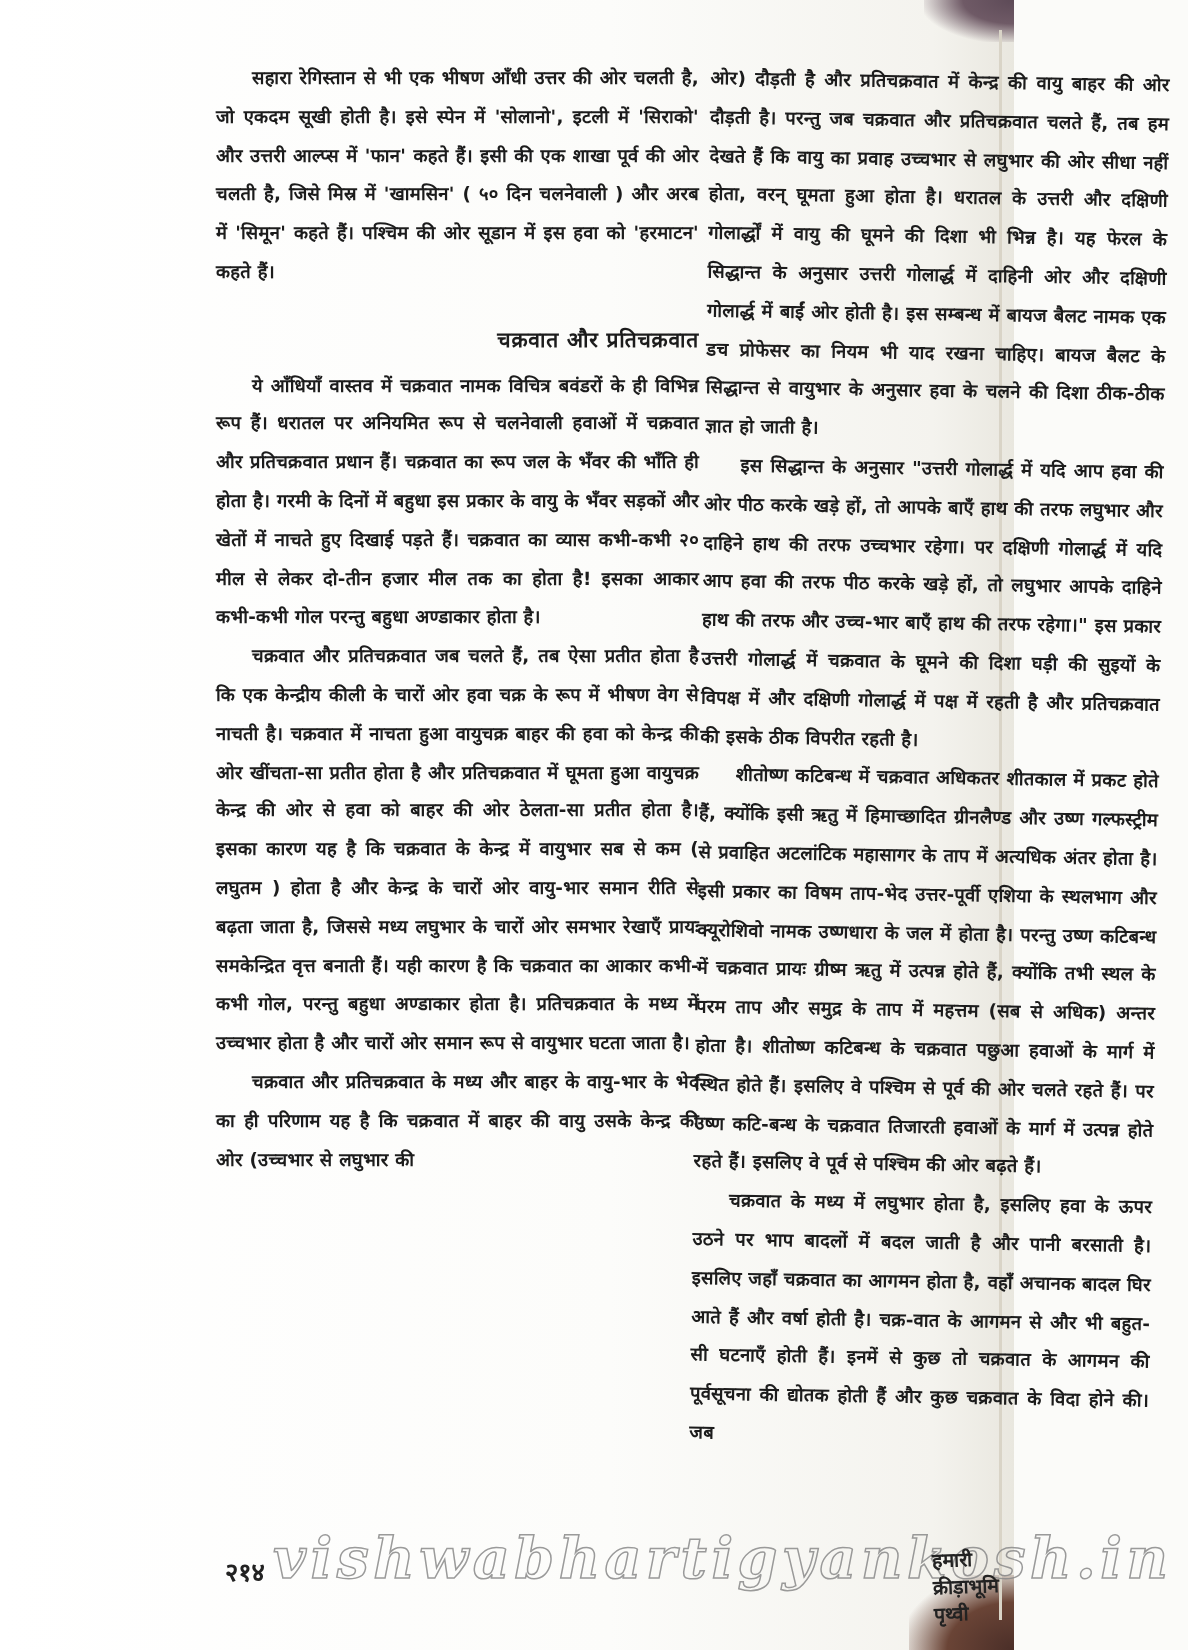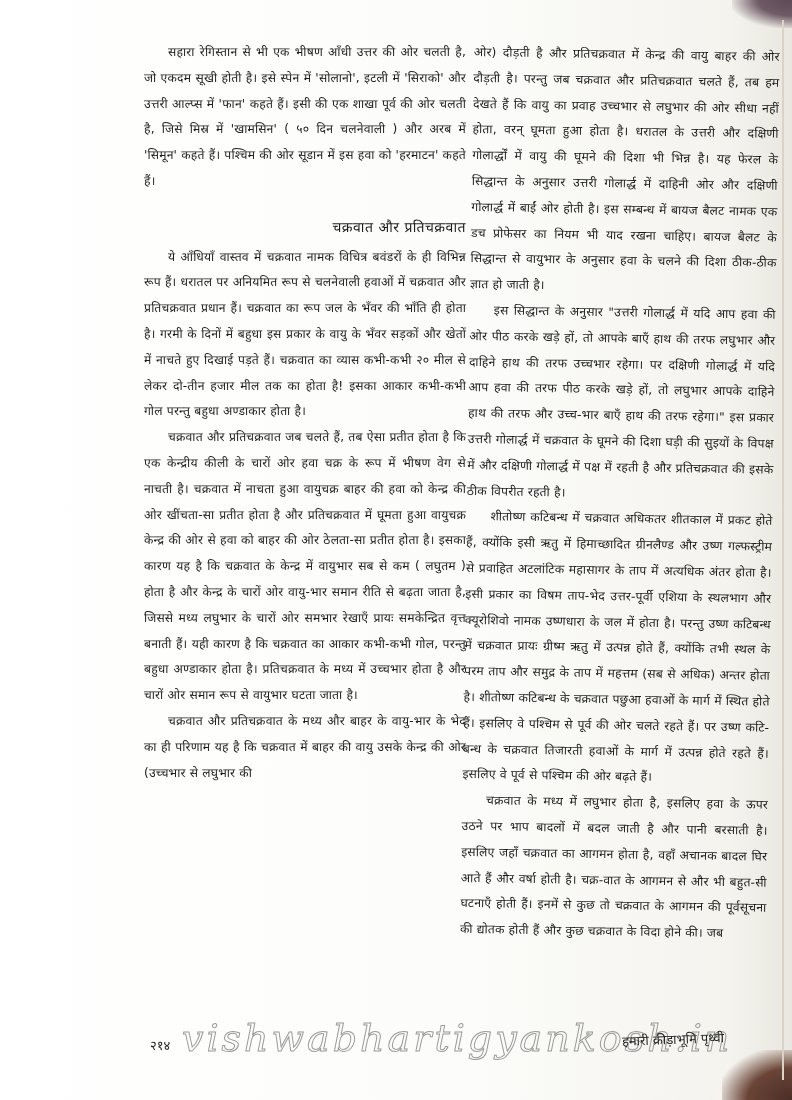--- a/index.html
+++ b/index.html
@@ -3,22 +3,23 @@
 <meta charset="utf-8">
 <style>
   html, body { margin: 0; padding: 0; }
   body {
     width: 792px; height: 1100px; overflow: hidden; position: relative;
     background: #fbfbf9;
     font-family: "DejaVu Sans", sans-serif;
     color: #1c1c1c;
   }
   .page {
-    position: absolute; left: 0; top: 0; width: 792px; height: 1100px;
+    position: absolute; left: 0; top: 0; width: 676px; height: 1100px;
     background: linear-gradient(90deg, #ffffff 0%, #fcfcfa 60%, #f4f3ee 92%, #e9e7df 100%);
+    font-weight: bold;
   }
   
   .book-edge-top {
     position: absolute; right: 0; top: 0; width: 60px; height: 28px;
     background: radial-gradient(ellipse at 100% 0%, #5d4a57 0%, #6f5a66 40%, rgba(120,100,110,0) 75%);
   }
   .book-edge-bottom {
     position: absolute; right: 0; bottom: 0; width: 70px; height: 50px;
     background: radial-gradient(ellipse at 100% 100%, #4a2e28 0%, #6a4436 45%, rgba(120,80,60,0) 78%);
   }
@@ -34,21 +35,21 @@
   .col-left  { left: 144px; width: 322px; }
   .col-right { left: 474px; width: 306px; transform: rotate(0.9deg); transform-origin: 0 0; }
   .col p { margin: 0; text-indent: 24px; }
   .col p.cont { text-indent: 0; }
   .heading {
     text-align: right; text-indent: 0 !important;
     font-size: 14px; margin: 20px 0 4px 0 !important; letter-spacing: 0.5px;
   }
   .page-number {
     position: absolute; left: 150px; top: 1036px;
-    font-size: 13px; color: #222; text-align: center;
+    font-size: 17px; color: #222; text-align: center;
   }
   .running-footer {
     position: absolute; left: 622px; top: 1030px;
     font-size: 13px; color: #222; transform: rotate(-2deg);
   }
   .watermark {
     position: absolute; left: 182px; top: 1016px;
     font-family: "DejaVu Serif", serif; font-style: italic;
     font-size: 38px; letter-spacing: 3px;
     color: transparent; -webkit-text-stroke: 1px #8a8a8a;

